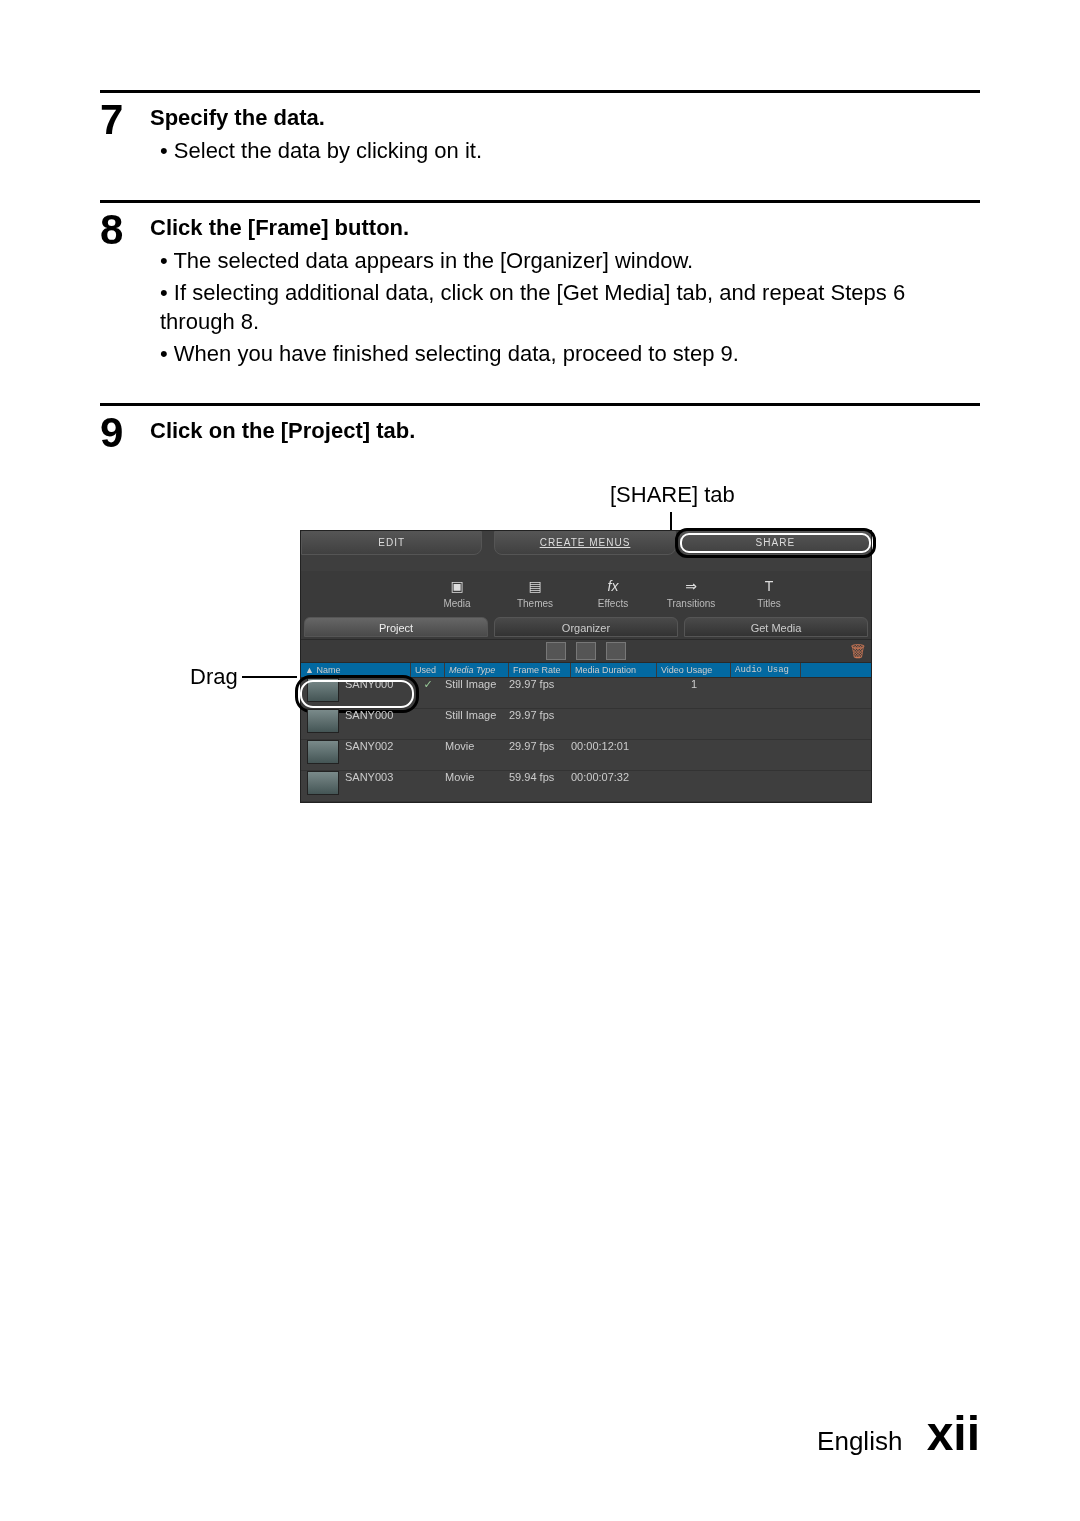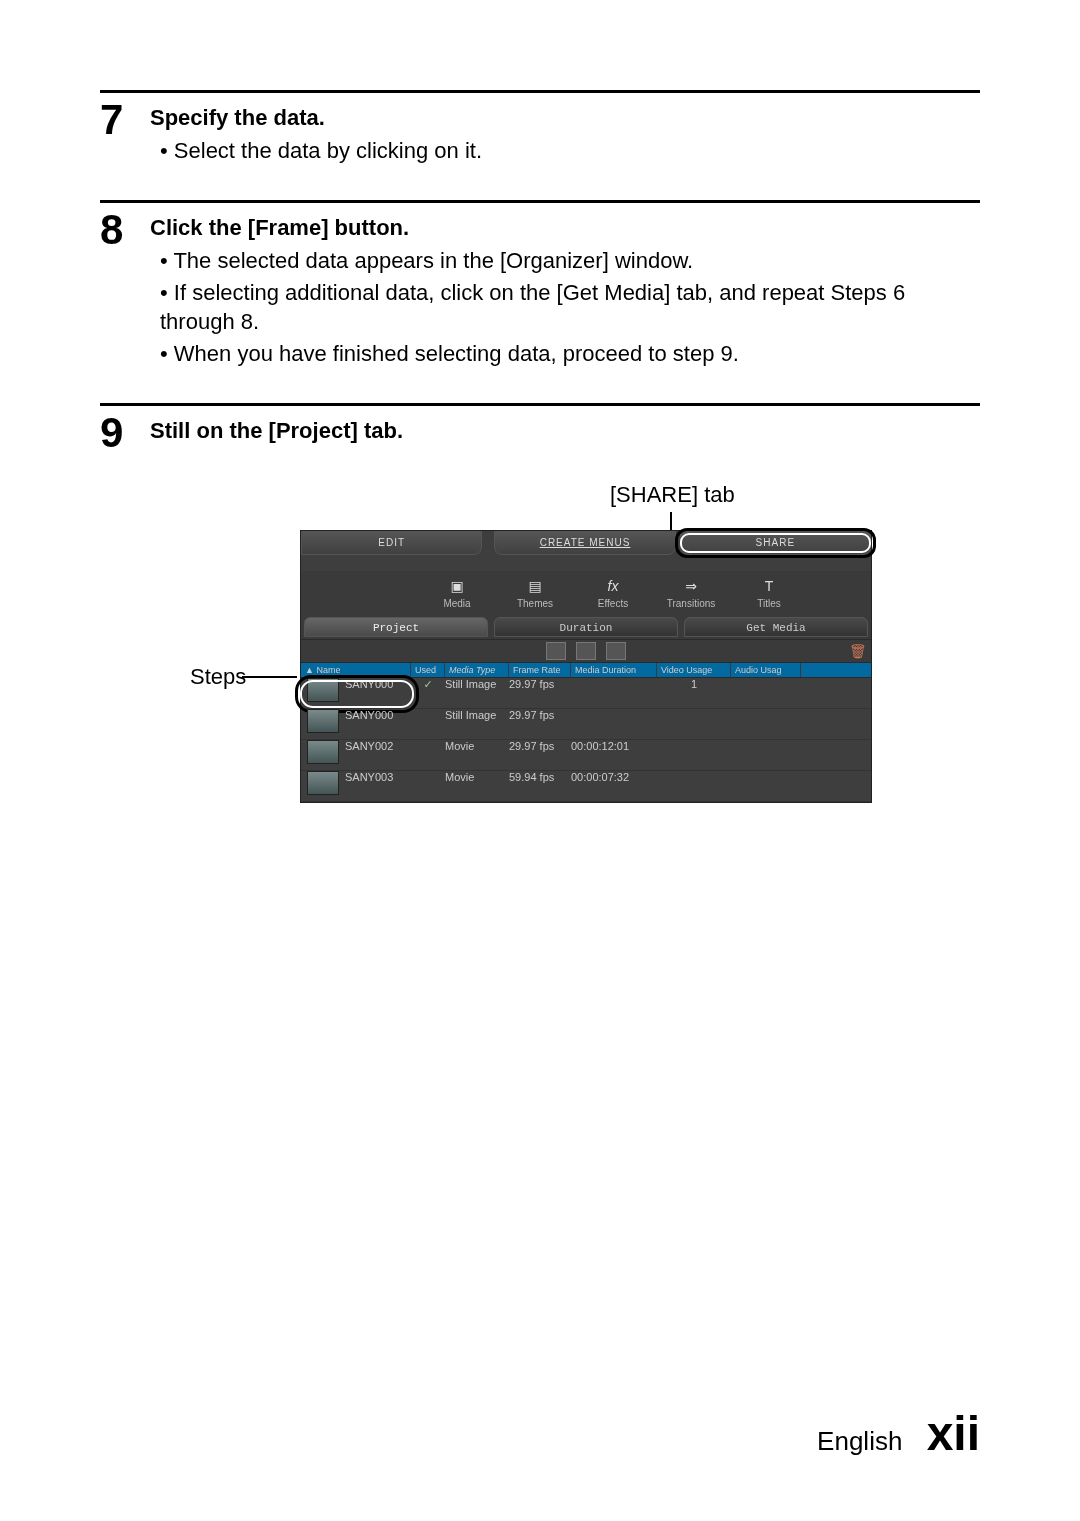--- a/index.html
+++ b/index.html
@@ -175,21 +175,20 @@
   .mid-tab {
     flex: 1;
     margin: 2px 3px;
     border: 1px solid #555;
     border-radius: 6px 6px 0 0;
     background: linear-gradient(#4a4a4a,#333);
     text-align: center;
     line-height: 20px;
     font-size: 11px;
     color: #ccc;
-    font-family: Liberation Mono, monospace;
   }
   .mid-tab.active {
     background: linear-gradient(#666,#4a4a4a);
     color: #eee;
   }
   .filter-bar {
     height: 22px;
     background:#3a3a3a;
     display:flex;
     justify-content:center;
@@ -224,21 +223,21 @@
     white-space:nowrap;
     overflow:hidden;
     box-sizing:border-box;
   }
   .c-name{width:110px;}
   .c-used{width:34px;}
   .c-type{width:64px;font-style:italic;}
   .c-rate{width:62px;}
   .c-dur{width:86px;}
   .c-vid{width:74px;}
-  .c-aud{width:70px;}
+  .c-aud{width:70px;font-family:Liberation Mono, monospace;}
   .grid-body{}
   .row {
     display:flex;
     height:30px;
     border-bottom:1px solid #333;
     font-size:11px;
     color:#ccc;
     position:relative;
   }
   .thumb {
@@ -310,28 +309,28 @@
         </ul>
       </div>
     </div>
   </div>
 
   <div class="step">
     <div class="rule"></div>
     <div class="step-row">
       <div class="step-num">9</div>
       <div class="step-body">
-        <div class="step-title">Still on the [Project] tab.</div>
+        <div class="step-title">Click on the [Project] tab.</div>
       </div>
     </div>
 
     <div class="figure-wrap" style="height:330px;">
       <div class="share-label">[SHARE] tab</div>
       <div class="share-line"></div>
-      <div class="drag-label">Steps</div>
+      <div class="drag-label">Drag</div>
       <div class="drag-line"></div>
 
       <div class="panel">
 
         <div class="top-tabs">
           <div class="top-tab tt-edit">EDIT</div>
           <div class="top-tab tt-create">CREATE MENUS</div>
           <div class="top-tab tt-share">
             <span>SHARE</span>
             <span class="callout-share"></span>
@@ -357,21 +356,21 @@
             <span>Transitions</span>
           </div>
           <div class="tool">
             <div class="tool-icon">T</div>
             <span>Titles</span>
           </div>
         </div>
 
         <div class="mid-tabs">
           <div class="mid-tab active">Project</div>
-          <div class="mid-tab">Duration</div>
+          <div class="mid-tab">Organizer</div>
           <div class="mid-tab">Get Media</div>
         </div>
 
         <div class="filter-bar" style="position:relative;">
           <div class="filter-icon"></div>
           <div class="filter-icon"></div>
           <div class="filter-icon"></div>
           <div class="trash-icon">🗑</div>
         </div>
 

